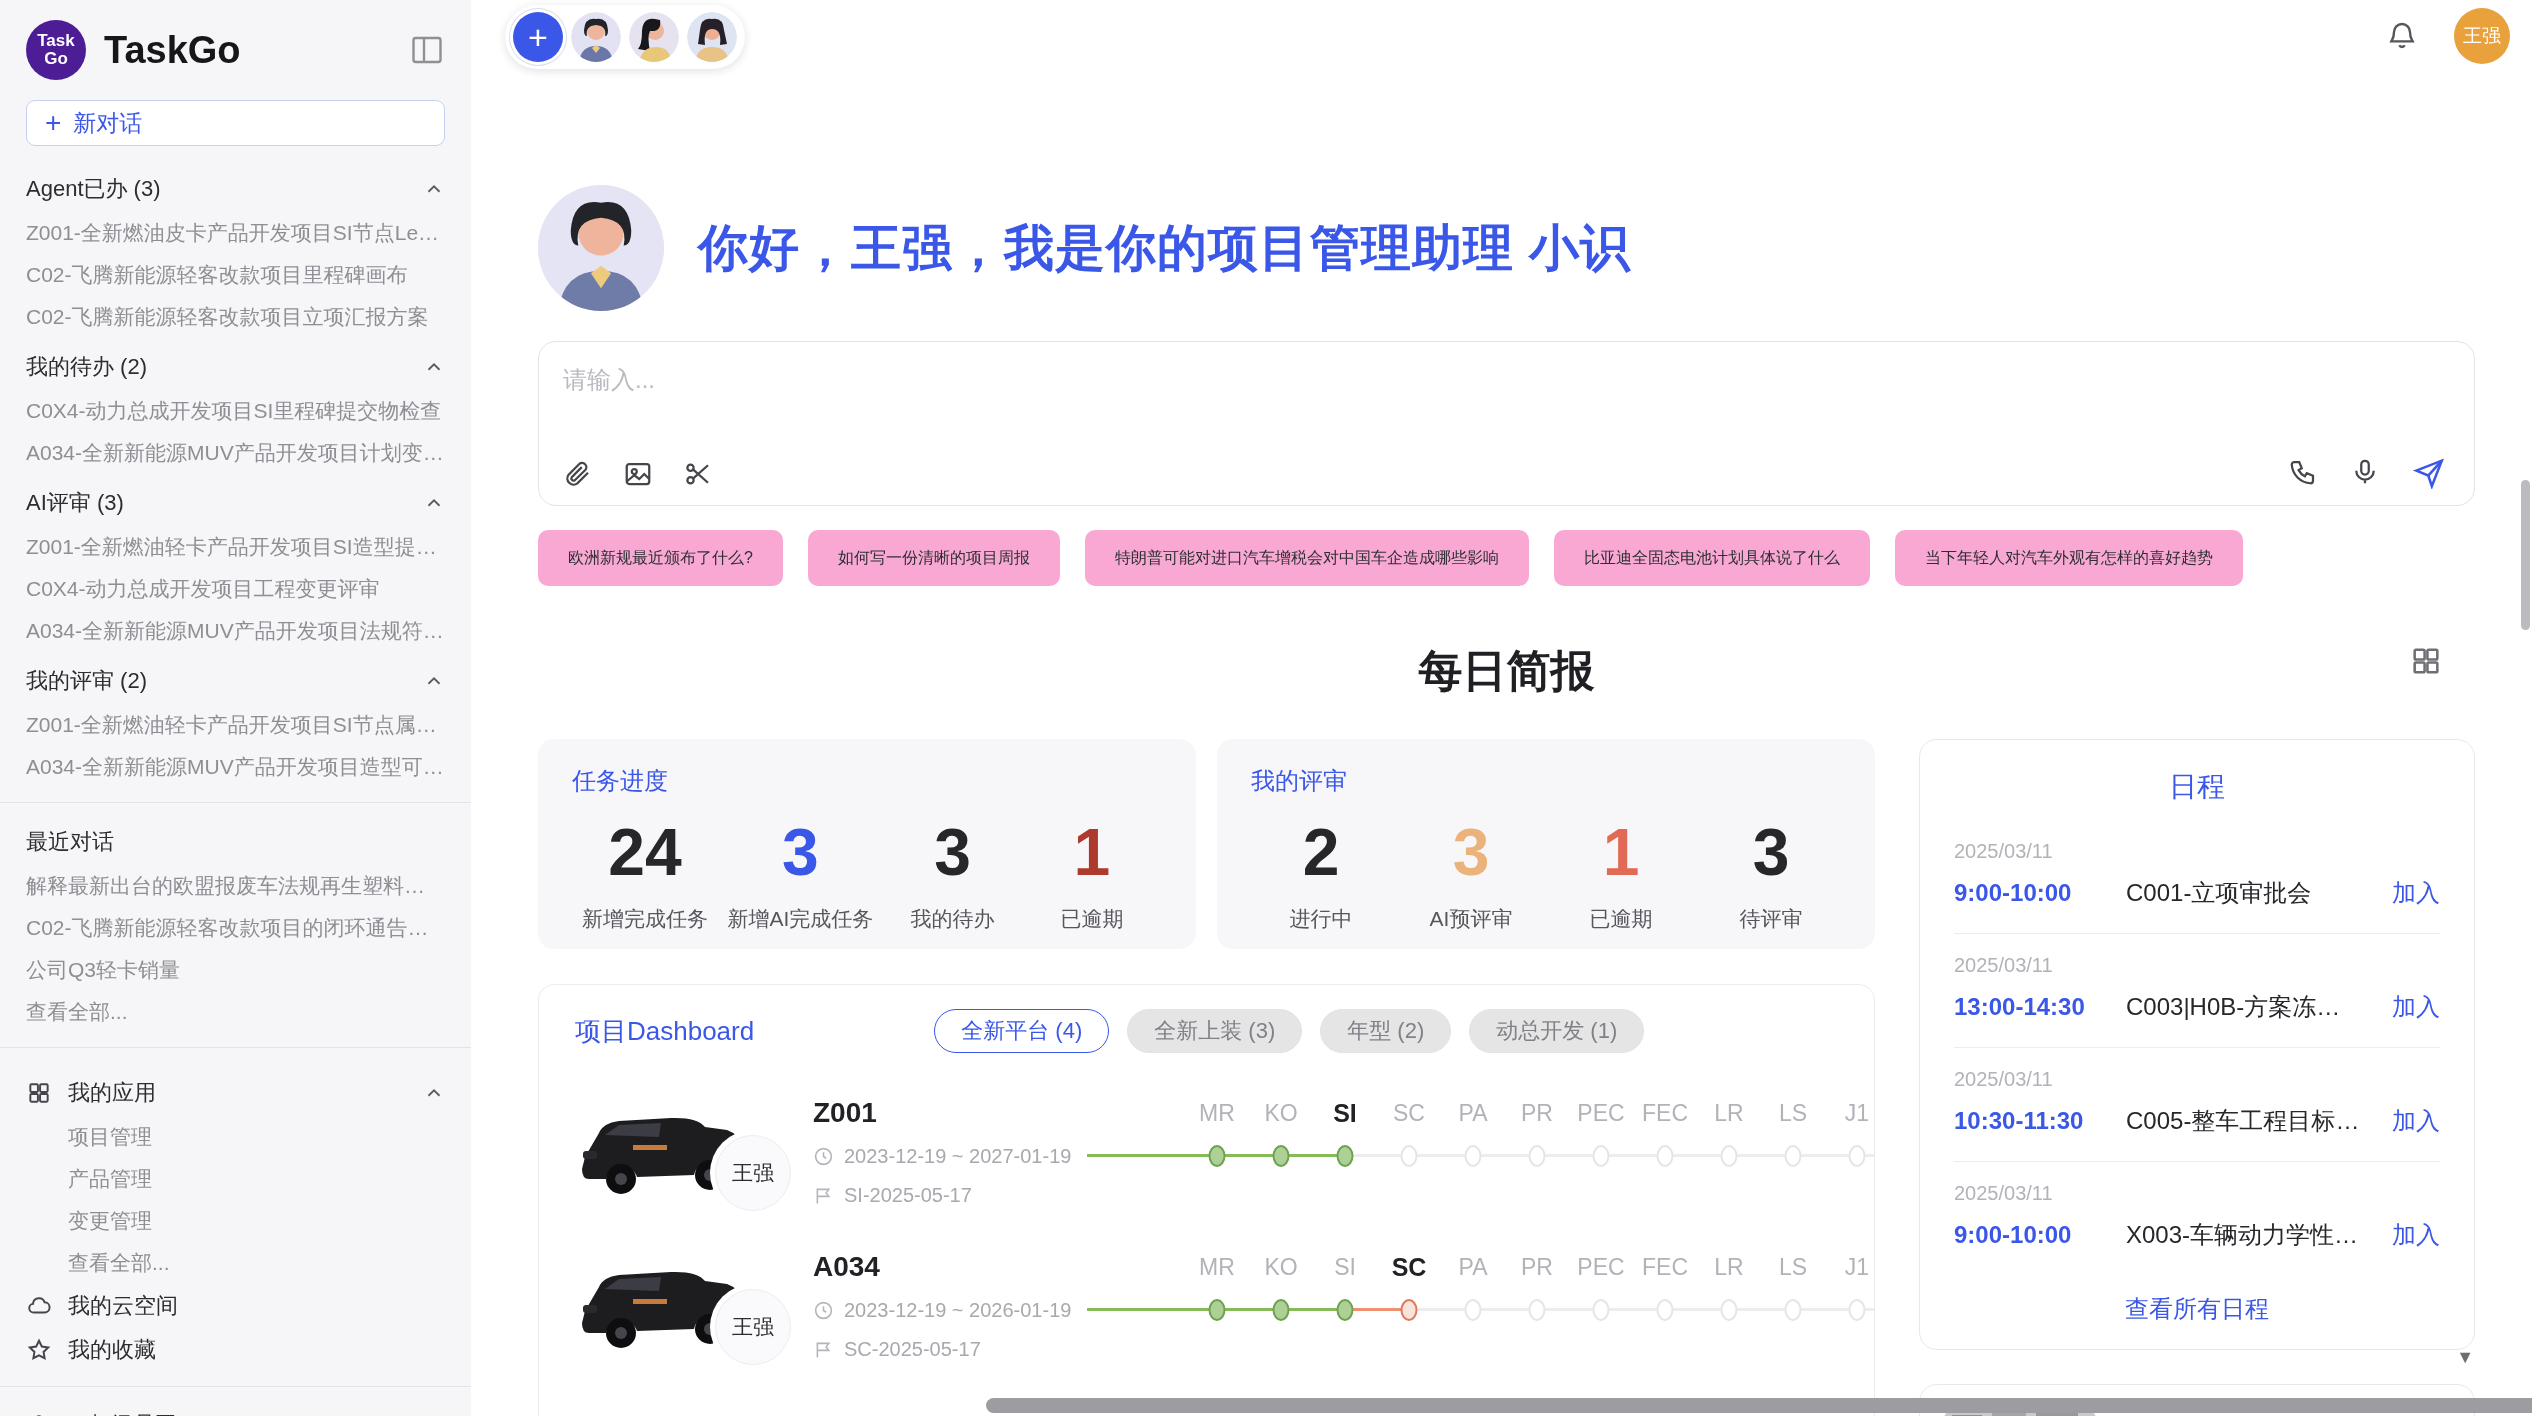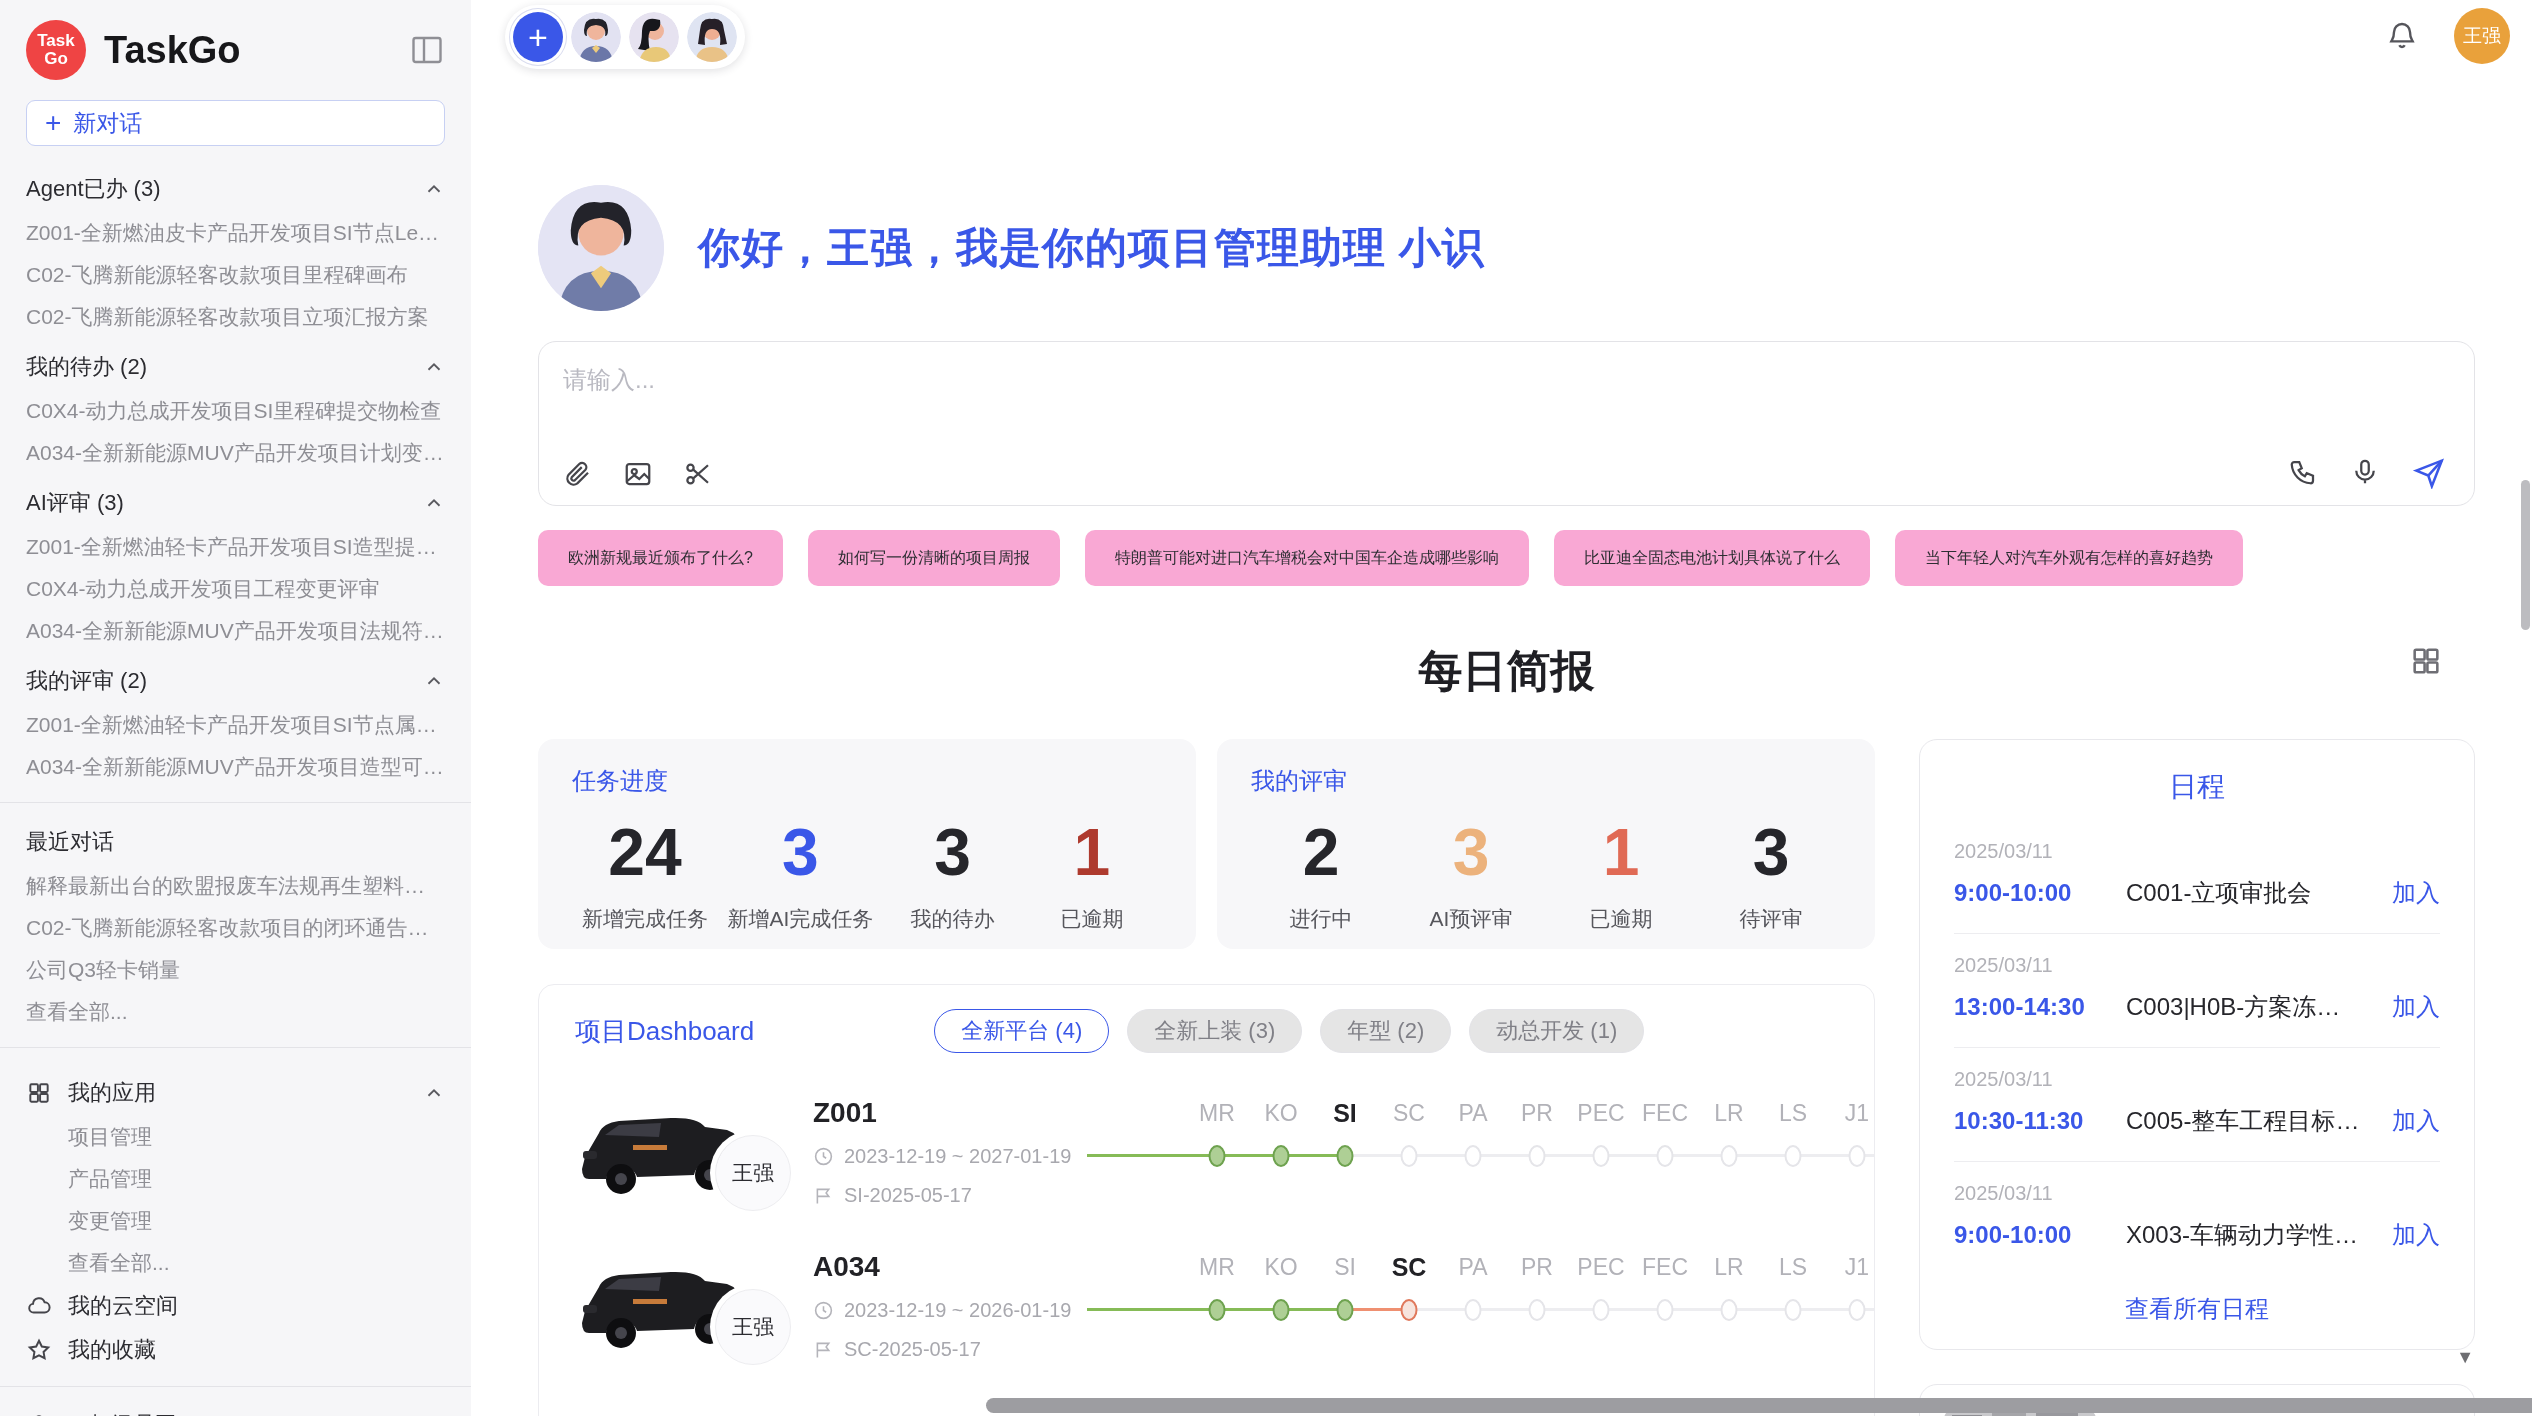--- a/index.html
+++ b/index.html
@@ -3,21 +3,21 @@
 <meta charset="utf-8">
 <style>
   * { margin:0; padding:0; box-sizing:border-box; }
   html,body { width:2532px; height:1416px; overflow:hidden; }
   body { font-family:"Liberation Sans","DejaVu Sans",sans-serif; background:#fff; color:#26262b; }
   .page { position:relative; width:2532px; height:1416px; display:flex; }
 
   
   .sidebar { width:471px; height:100%; background:#f6f6f8; flex:none; padding:14px 0 0 0; overflow:hidden; }
   .sb-head { display:flex; align-items:center; padding:0 26px; height:72px; }
-  .logo { width:60px; height:60px; border-radius:50%; background:#ef4444; color:#fff; display:flex; flex-direction:column; align-items:center; justify-content:center; line-height:1.05; font-size:17px; font-weight:700; flex:none; }
+  .logo { width:60px; height:60px; border-radius:50%; background:#4c1d95; color:#fff; display:flex; flex-direction:column; align-items:center; justify-content:center; line-height:1.05; font-size:17px; font-weight:700; flex:none; }
   .app-title { font-size:38px; font-weight:700; color:#17171a; margin-left:18px; flex:1; }
   .collapse-btn { width:36px; height:36px; color:#8f8f95; cursor:pointer; }
   .newchat { margin:14px 26px 8px 26px; height:46px; border:1.5px solid #c7d0f3; background:#fff; border-radius:9px; display:flex; align-items:center; padding:0 18px; color:#3a57e8; font-size:23px; gap:12px; cursor:pointer; }
   .newchat .plus { font-size:28px; line-height:1; }
   .sb-scroll { padding:6px 26px 0 26px; }
   .sb-sec-head { display:flex; align-items:center; justify-content:space-between; height:46px; margin-top:6px; cursor:pointer; }
   .sb-sec-title { font-size:22px; color:#2c2c31; font-weight:500; }
   .sb-item { font-size:21px; color:#8e8e94; height:42px; line-height:42px; white-space:nowrap; overflow:hidden; text-overflow:ellipsis; cursor:pointer; }
   .sb-div { border-top:1px solid #e3e3e7; margin:14px 0 10px 0; }
   .sb-row { display:flex; align-items:center; gap:16px; height:44px; font-size:22px; color:#2c2c31; cursor:pointer; }
@@ -32,21 +32,21 @@
   .tp-add { width:50px; height:50px; border-radius:50%; background:#3a57e8; color:#fff; display:flex; align-items:center; justify-content:center; font-size:34px; box-shadow:0 0 0 3px #fff,0 0 0 4px #d9dcef; cursor:pointer; }
   .tp-av { width:50px; height:50px; border-radius:50%; overflow:hidden; cursor:pointer; flex:none; }
   .topbar-right { position:absolute; right:22px; top:8px; display:flex; align-items:center; gap:36px; z-index:5; }
   .bell { width:32px; height:32px; color:#55555b; cursor:pointer; }
   .user-badge { width:56px; height:56px; border-radius:50%; background:#e9a13b; color:#fff; font-size:19px; display:flex; align-items:center; justify-content:center; cursor:pointer; }
 
   .content { position:absolute; inset:0; padding:185px 57px 0 67px; }
 
   .greeting { display:flex; align-items:center; gap:34px; }
   .greet-avatar { width:126px; height:126px; border-radius:50%; overflow:hidden; background:#e4e4f4; flex:none; }
-  .greet-title { font-size:42px; font-weight:700; color:#3a57e8; letter-spacing:1px; }
+  .greet-title { font-size:50px; font-weight:700; color:#3a57e8; letter-spacing:1px; }
 
   .input-card { margin-top:30px; height:165px; border:1.5px solid #e3e3e7; border-radius:18px; position:relative; background:#fff; }
   .input-ph { position:absolute; left:24px; top:22px; font-size:24px; color:#b9b9c1; }
   .in-icons-l { position:absolute; left:24px; bottom:16px; display:flex; gap:30px; }
   .in-icons-r { position:absolute; right:28px; bottom:16px; display:flex; gap:32px; align-items:center; }
   .in-ic { width:30px; height:30px; color:#45454b; cursor:pointer; }
   .in-ic.send { color:#3a57e8; width:34px; height:34px; }
 
   .chips { margin-top:24px; display:flex; gap:25px; }
   .chip { background:#f9a8d4; border-radius:10px; height:56px; display:flex; align-items:center; padding:0 30px; font-size:16px; color:#2e2e33; white-space:nowrap; cursor:pointer; }

